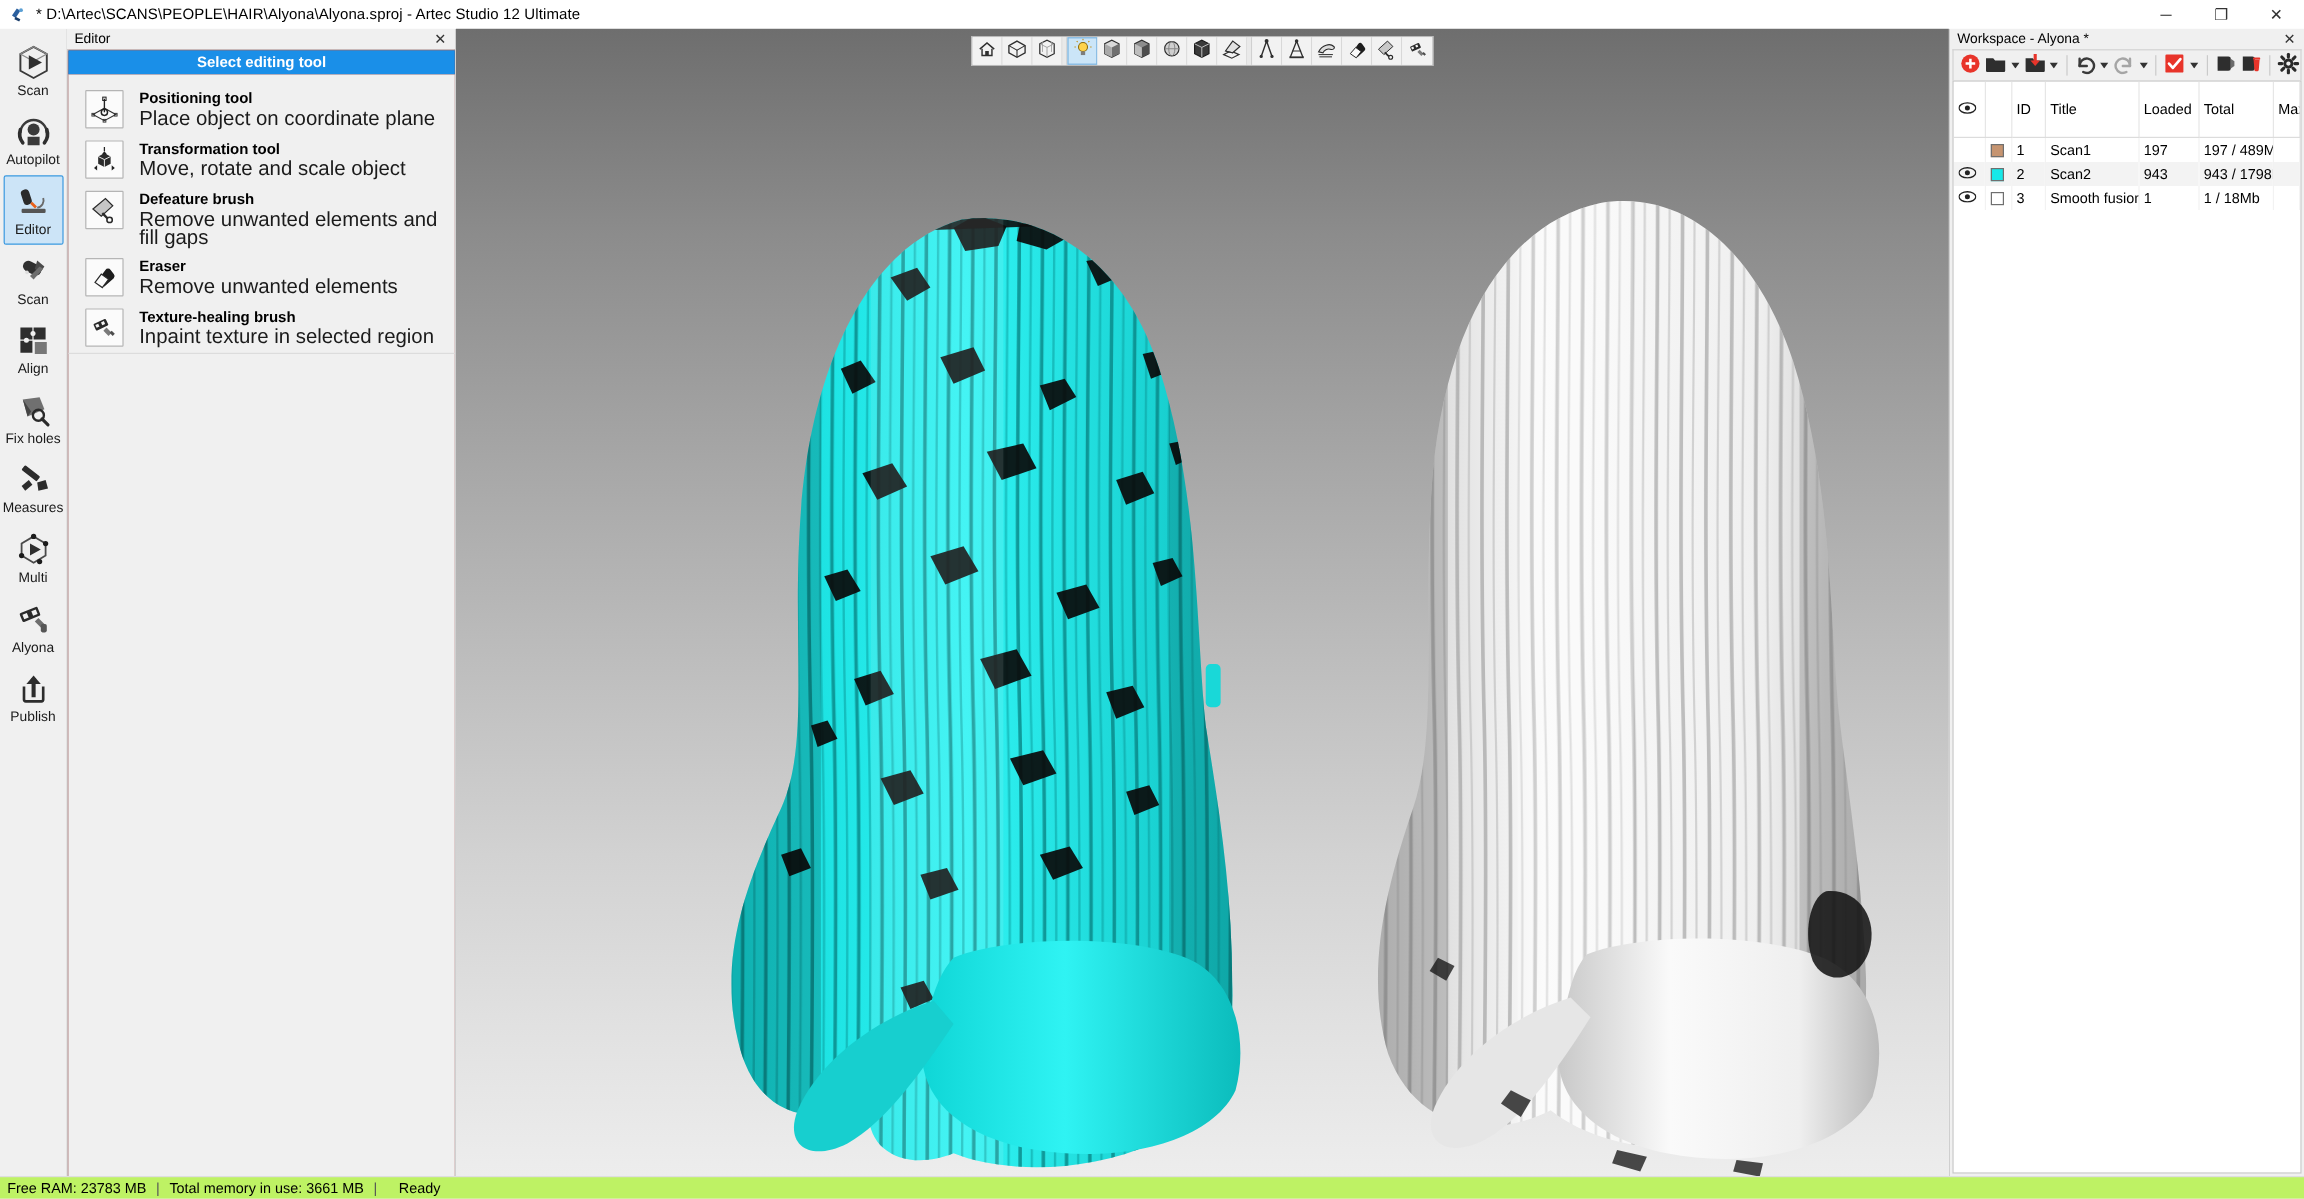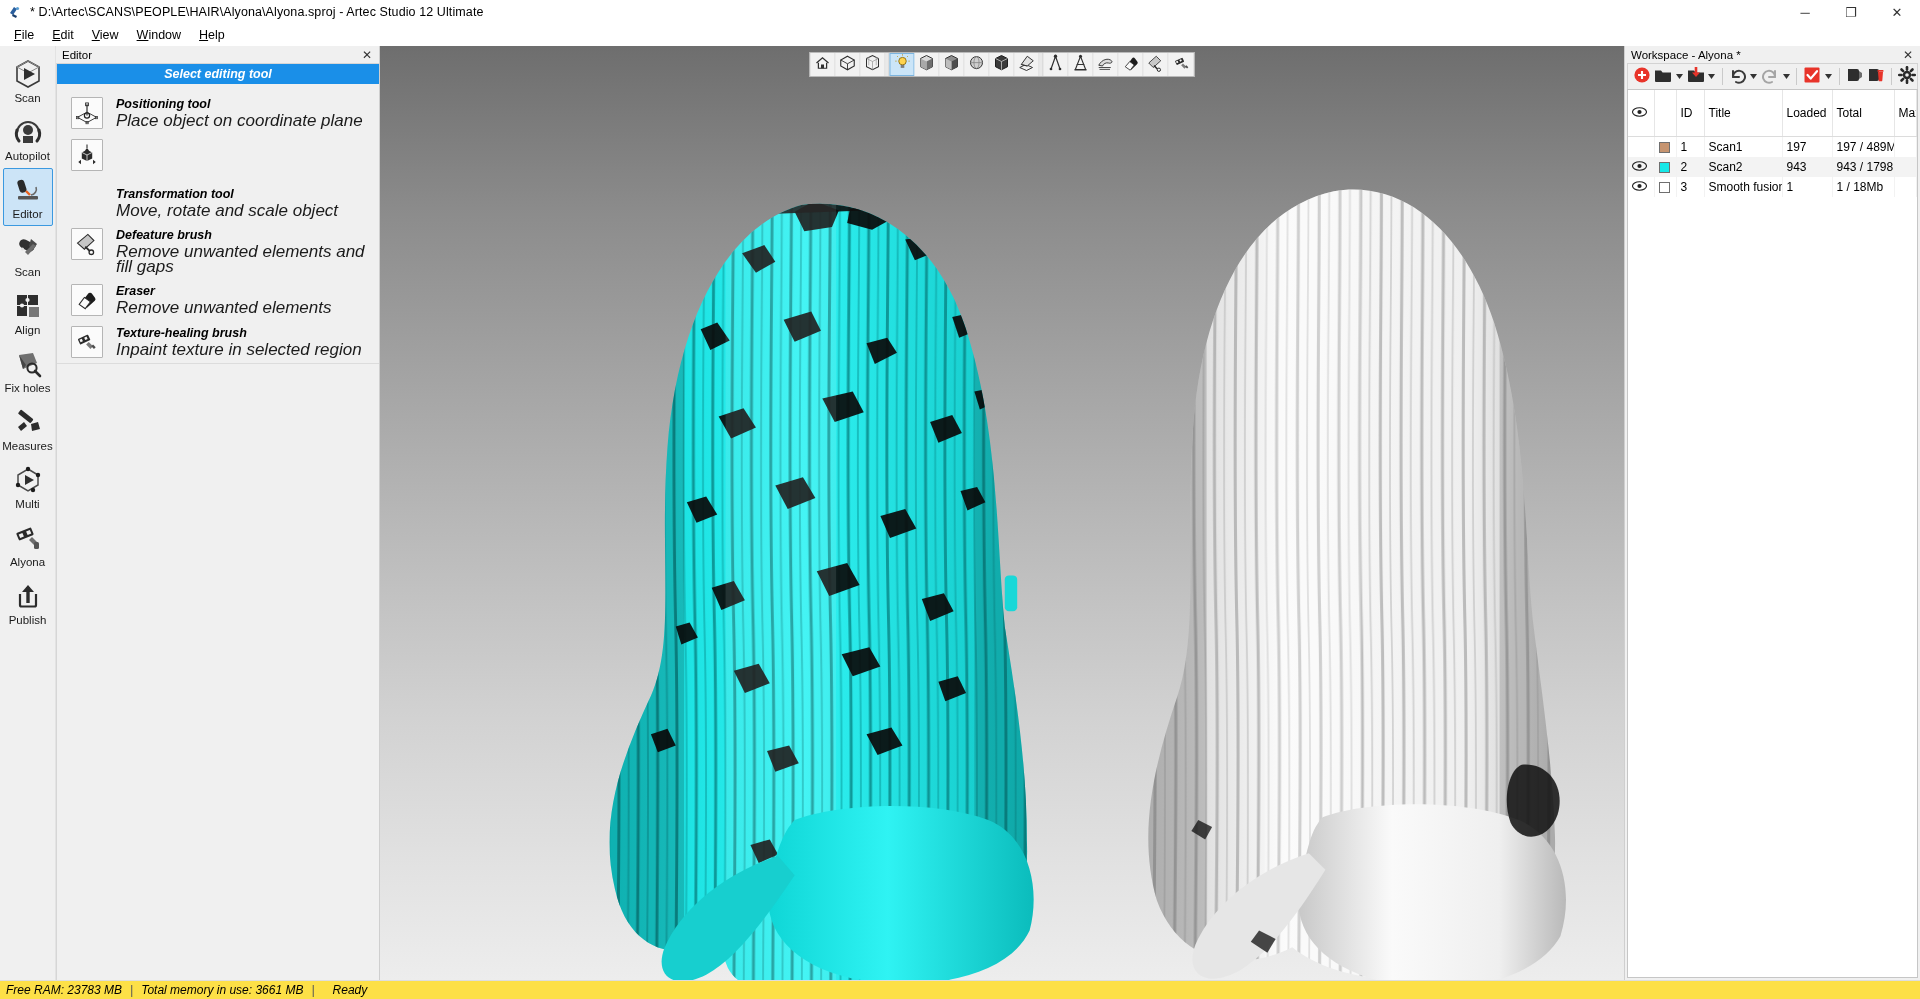--- a/index.html
+++ b/index.html
@@ -53,21 +53,21 @@
   
   .dock-editor {
     width: 324px; flex: 0 0 324px; background: #f0f0f0; display: flex; flex-direction: column;
     border-right: 1px solid #cfcfcf;
   }
   .dock-title {
     height: 17px; display: flex; align-items: center; justify-content: space-between;
     padding: 0 4px 0 6px; font-size: 11.5px; color: #000; background: #f0f0f0;
   }
   .dock-close { font-size: 12px; color:#333; line-height: 12px; padding: 0 3px; }
-  .dock-body { flex: 1 1 auto; background: #7f1d1d; border: 1px solid #d6d6d6; border-bottom: none; border-right:none; display:flex; flex-direction:column;font-style:italic; }
+  .dock-body { flex: 1 1 auto; background: #7f1d1d; border: 1px solid #d6d6d6; border-bottom: none; border-right:none; display:flex; flex-direction:column; }
   .dock-banner {
     height: 20px; background: #1a8fe8; color: #fff; font-weight: bold; font-size: 12.5px;
     display: flex; align-items: center; justify-content: center;
   }
   .tool-list { padding: 8px 0 0 0; background: #f0f0f0; border-bottom: 1px solid #dcdcdc; }
   .tool-row {
     display: flex; align-items: flex-start; padding: 5px 8px 5px 14px; cursor: default;
   }
   .tool-ico-box {
     width: 32px; height: 32px; flex: 0 0 32px; border: 1px solid #b5b5b5; background: #fbfbfb;
@@ -123,22 +123,22 @@
     height: 20px; padding: 0 4px; border-right: 1px solid #f2f2f2; color: #000; font-size: 12px;
     white-space: nowrap; overflow: hidden;
   }
   table.ws tbody tr.sel td { background: #f3f3f3; }
   .eye { display:inline-block; width: 15px; height: 11px; }
   .swatch { display:inline-block; width: 11px; height: 11px; border: 1px solid #6f6f6f; vertical-align: middle; }
   .chk-empty { display:inline-block; width: 11px; height: 11px; border: 1px solid #6f6f6f; background:#fff; vertical-align: middle; }
 
   
   .statusbar {
-    height: 19px; flex: 0 0 19px; background: #fde047; border-top: 1px solid #dedede;
-    display: flex; align-items: center; padding-left: 6px; font-size: 12px; color: #000; gap: 0px; font-style: italic;
+    height: 19px; flex: 0 0 19px; background: #bef264; border-top: 1px solid #dedede;
+    display: flex; align-items: center; padding-left: 6px; font-size: 12px; color: #000; gap: 0px;
   }
   .sb-sep { padding: 0 8px; color: #555; }
   .sb-ready { padding-left: 10px; }
 </style>
 </head>
 <body>
 
 <div id="app">
 
   <div class="titlebar">
@@ -150,27 +150,20 @@
       </svg>
     </span>
     <span class="title-text">* D:\Artec\SCANS\PEOPLE\HAIR\Alyona\Alyona.sproj - Artec Studio 12 Ultimate</span>
     <div class="winbtns">
       <div class="winbtn">─</div>
       <div class="winbtn">❐</div>
       <div class="winbtn close">✕</div>
     </div>
   </div>
 
-  <div class="menubar">
-    <div class="menuitem"><u>F</u><span>ile</span></div>
-    <div class="menuitem"><u>E</u><span>dit</span></div>
-    <div class="menuitem"><u>V</u><span>iew</span></div>
-    <div class="menuitem"><u>W</u><span>indow</span></div>
-    <div class="menuitem"><u>H</u><span>elp</span></div>
-  </div>
 
   <div class="bodyrow">
 
     <div class="rail" id="rail">
         <div class="rail-item">
           <span class="rail-ico">
             <svg width="30" height="30" viewBox="0 0 30 30">
               <polygon points="15,2 26,8 26,22 15,28 4,22 4,8" fill="none" stroke="#3a3a3a" stroke-width="1.6"></polygon>
               <polygon points="15,2 26,8 15,14 4,8" fill="none" stroke="#8a8a8a" stroke-width="1"></polygon>
               <polygon points="11,9 22,15 11,21" fill="#2f2f2f"></polygon>
@@ -316,21 +309,21 @@
                   <path d="M9 12 L15 9 L21 12 L21 19 L15 22 L9 19 Z" fill="#2b2b2b"></path>
                   <path d="M9 12 L15 15 L21 12" fill="none" stroke="#f2f2f2" stroke-width="0.9"></path>
                   <path d="M15 15 V22" stroke="#f2f2f2" stroke-width="0.9"></path>
                   <path d="M15 7 l2.6 3 h-5.2 Z" fill="#222"></path>
                   <path d="M15 7 V3" stroke="#222" stroke-width="1.2"></path>
                   <path d="M5 23 l3 -2.6 v5.2 Z" fill="#222"></path>
                   <path d="M25 23 l-3 -2.6 v5.2 Z" fill="#222"></path>
                 </svg>
               </span>
               <span class="tool-text">
-                <span class="tool-name" style="display: block; margin-top: 48px;">Transformation tool</span>
+                <span class="tool-name" style="display: block;">Transformation tool</span>
                 <span class="tool-desc" style="display: block;">Move, rotate and scale object</span>
               </span>
             </div>
             <div class="tool-row">
               <span class="tool-ico-box">
                 <svg width="26" height="26" viewBox="0 0 30 30">
                   <path d="M4 14 L16 4 L23 11 L12 21 Z" fill="#c6c6c6" stroke="#2a2a2a" stroke-width="1.2"></path>
                   <path d="M13 18 l5 5" stroke="#2a2a2a" stroke-width="2.2"></path>
                   <circle cx="20" cy="24.5" r="2.6" fill="none" stroke="#2a2a2a" stroke-width="1.5"></circle>
                 </svg>

